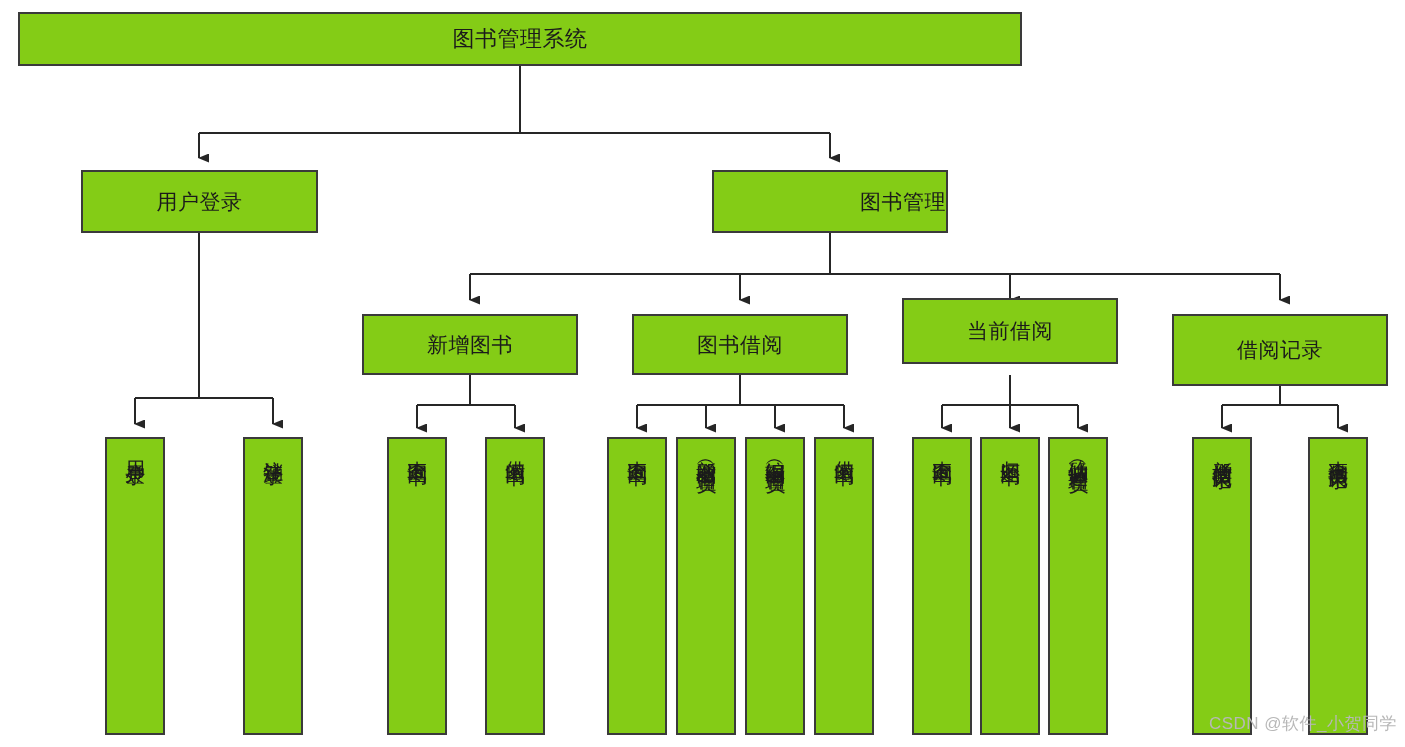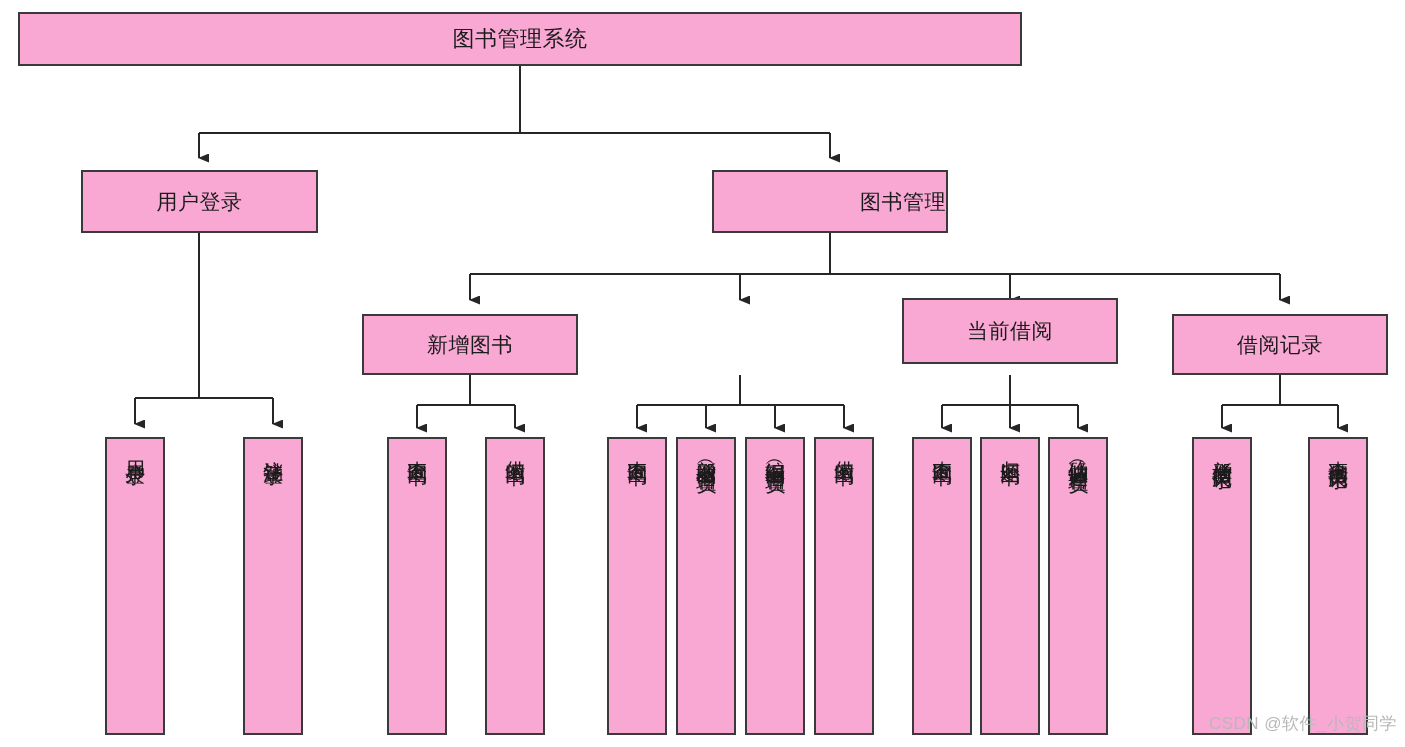--- a/index.html
+++ b/index.html
@@ -23,21 +23,21 @@
     position: absolute;
     left: 0;
     top: 0;
     width: 1405px;
     height: 747px;
   }
   .node {
     position: absolute;
     box-sizing: border-box;
     border: 2px solid #3a3a3a;
-    background: #f9a8d4;
+    background: #84cc16;
     display: flex;
     align-items: center;
     justify-content: center;
     color: #1b1b1b;
   }
   .node-label {
     display: block;
     text-align: center;
     line-height: 1.12;
     white-space: nowrap;
@@ -137,24 +137,27 @@
   <div class="node h-node" style="left:81px; top:170px; width:237px; height:63px;">
     <span class="node-label">用户登录</span>
   </div>
   <div class="node h-node" style="left:712px; top:170px; width:236px; height:63px;justify-content:flex-end;">
     <span class="node-label">图书管理</span>
   </div>
 
   <div class="node h-node" style="left:362px; top:314px; width:216px; height:61px;">
     <span class="node-label">新增图书</span>
   </div>
+  <div class="node h-node" style="left:632px; top:314px; width:216px; height:61px;">
+    <span class="node-label">图书借阅</span>
+  </div>
   <div class="node h-node" style="left:902px; top:298px; width:216px; height:66px;">
     <span class="node-label">当前借阅</span>
   </div>
-  <div class="node h-node" style="left:1172px; top:314px; width:216px; height:61px;">
+  <div class="node h-node" style="left:1172px; top:314px; width:216px; height:72px;">
     <span class="node-label">借阅记录</span>
   </div>
 
   <div class="node v-node" style="left:105px; top:437px; width:60px; height:298px;">
     <span class="node-label">用户登录</span>
   </div>
   <div class="node v-node" style="left:243px; top:437px; width:60px; height:298px;">
     <span class="node-label">注销登录</span>
   </div>
 

